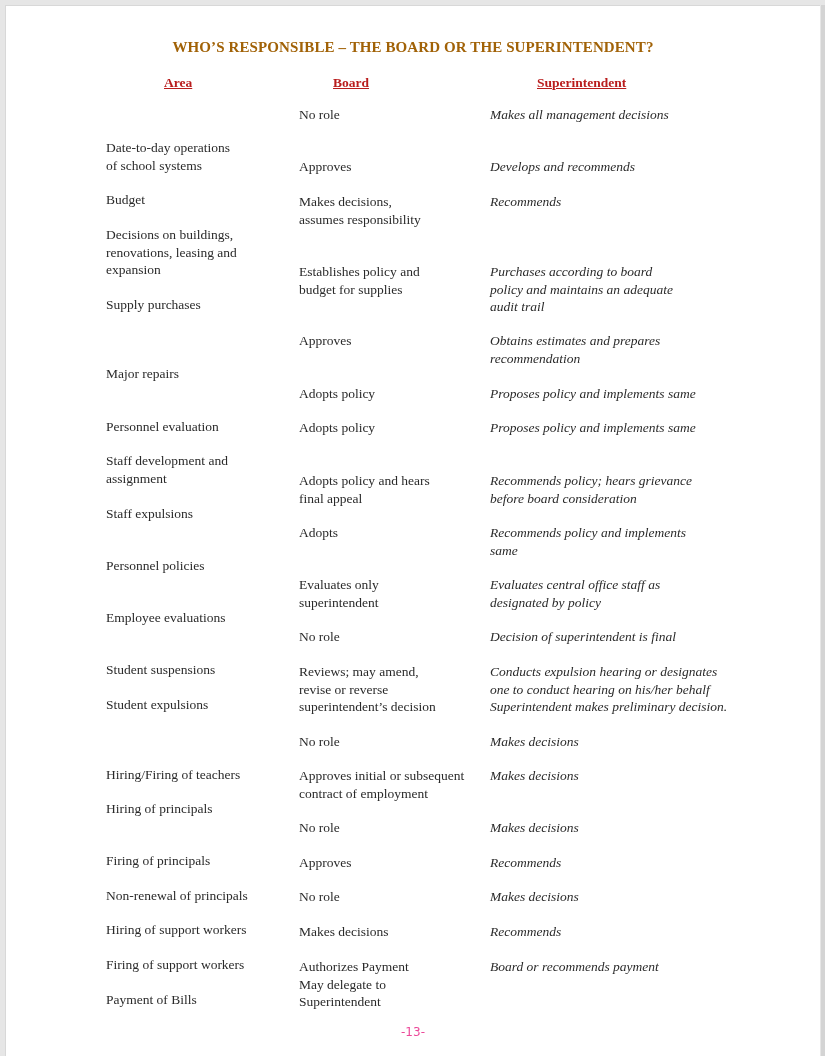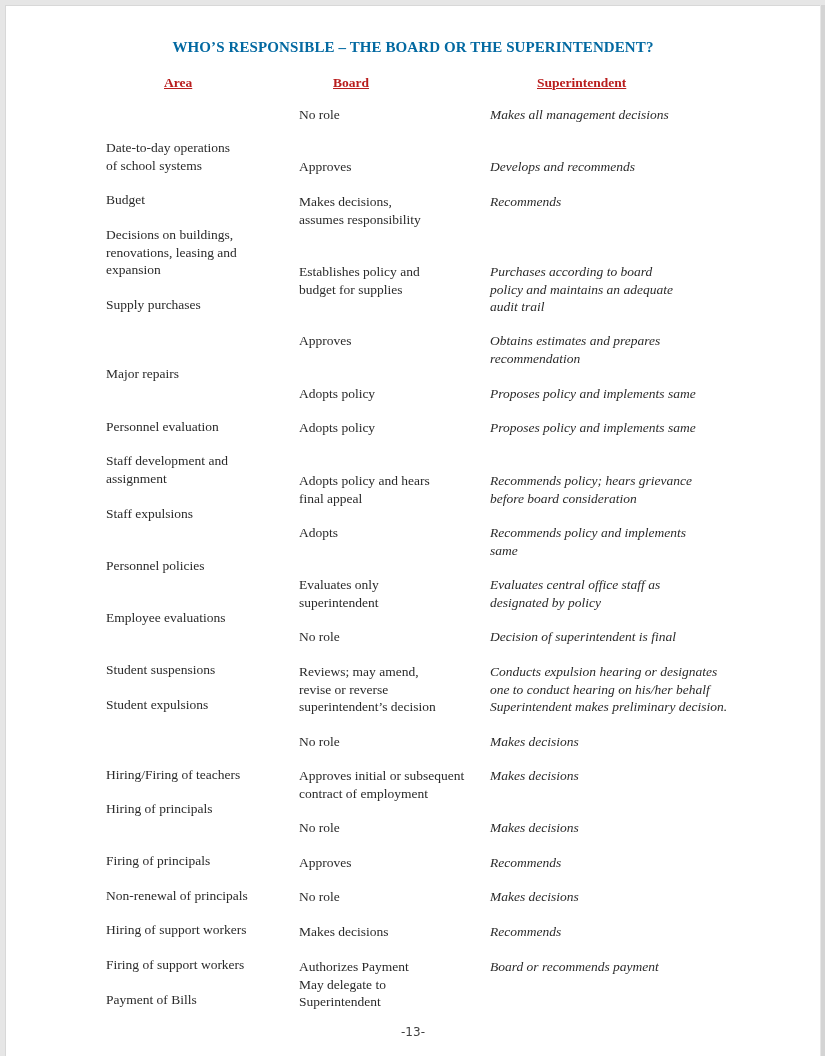--- a/index.html
+++ b/index.html
@@ -16,34 +16,34 @@
       border-left: 1px solid #d8d8d8;
       border-top: 1px solid #d8d8d8;
     }
     .scroll-edge {
       position: absolute; right: 0; top: 5px; width: 4px; height: 1051px;
       background: #d4d4d4;
     }
     .title {
       position: absolute; left: 0; width: 814px; top: 33px;
       text-align: center; font-weight: bold; font-size: 15px;
-      letter-spacing: 0.1px; color: #0369a1;
+      letter-spacing: 0.1px; color: #a16207;
     }
     .colhead {
       position: absolute; top: 69px; font-weight: bold; font-size: 13.5px;
       text-decoration: underline; color: #b91c1c;
     }
     .row { position: absolute; left: 0; width: 814px; font-size: 13.5px; line-height: 17.5px; }
     .cell { position: absolute; top: 0; white-space: pre-line; }
     .c-area  { left: 100px; width: 185px; margin-top: 33px; }
     .c-board { left: 293px; width: 195px; }
     .c-super { left: 484px; width: 260px; font-style: italic; }
     .pageno {
       position: absolute; top: 1019px; left: 0; width: 814px; text-align: center;
-      font-family: "DejaVu Sans", sans-serif; font-size: 12px; color: #404040;
+      font-family: "DejaVu Sans", sans-serif; font-size: 12px; color: #ec4899;
     }
   </style>
 </head>
 <body>
 
 <div class="page">
   <div class="title">WHO’S RESPONSIBLE – THE BOARD OR THE SUPERINTENDENT?</div>
 
   <div class="colhead" style="left:158px">Area</div>
   <div class="colhead" style="left:327px">Board</div>

